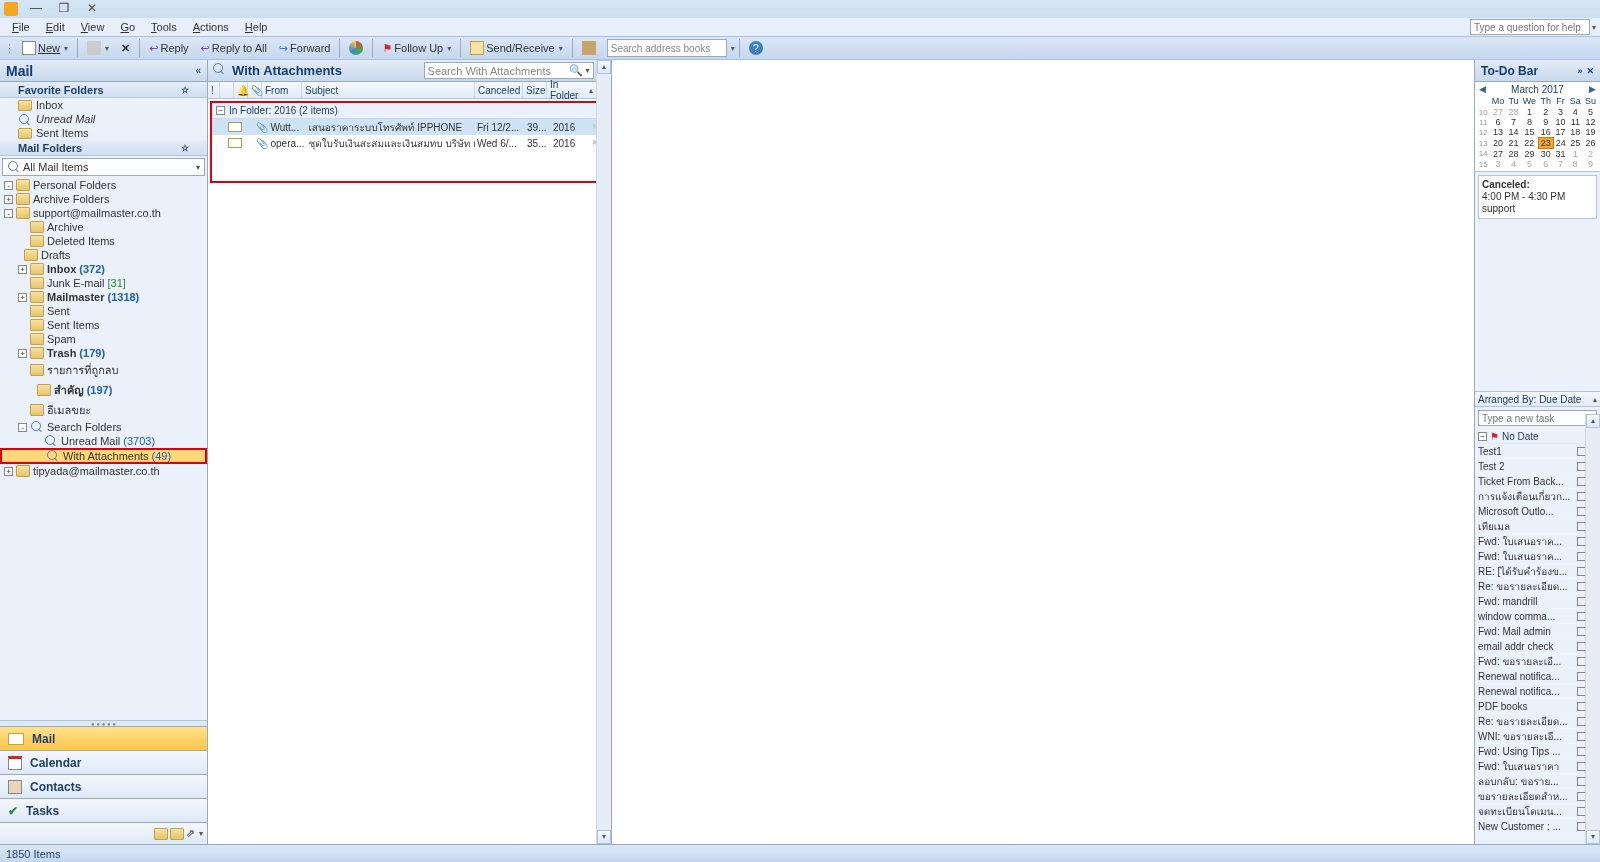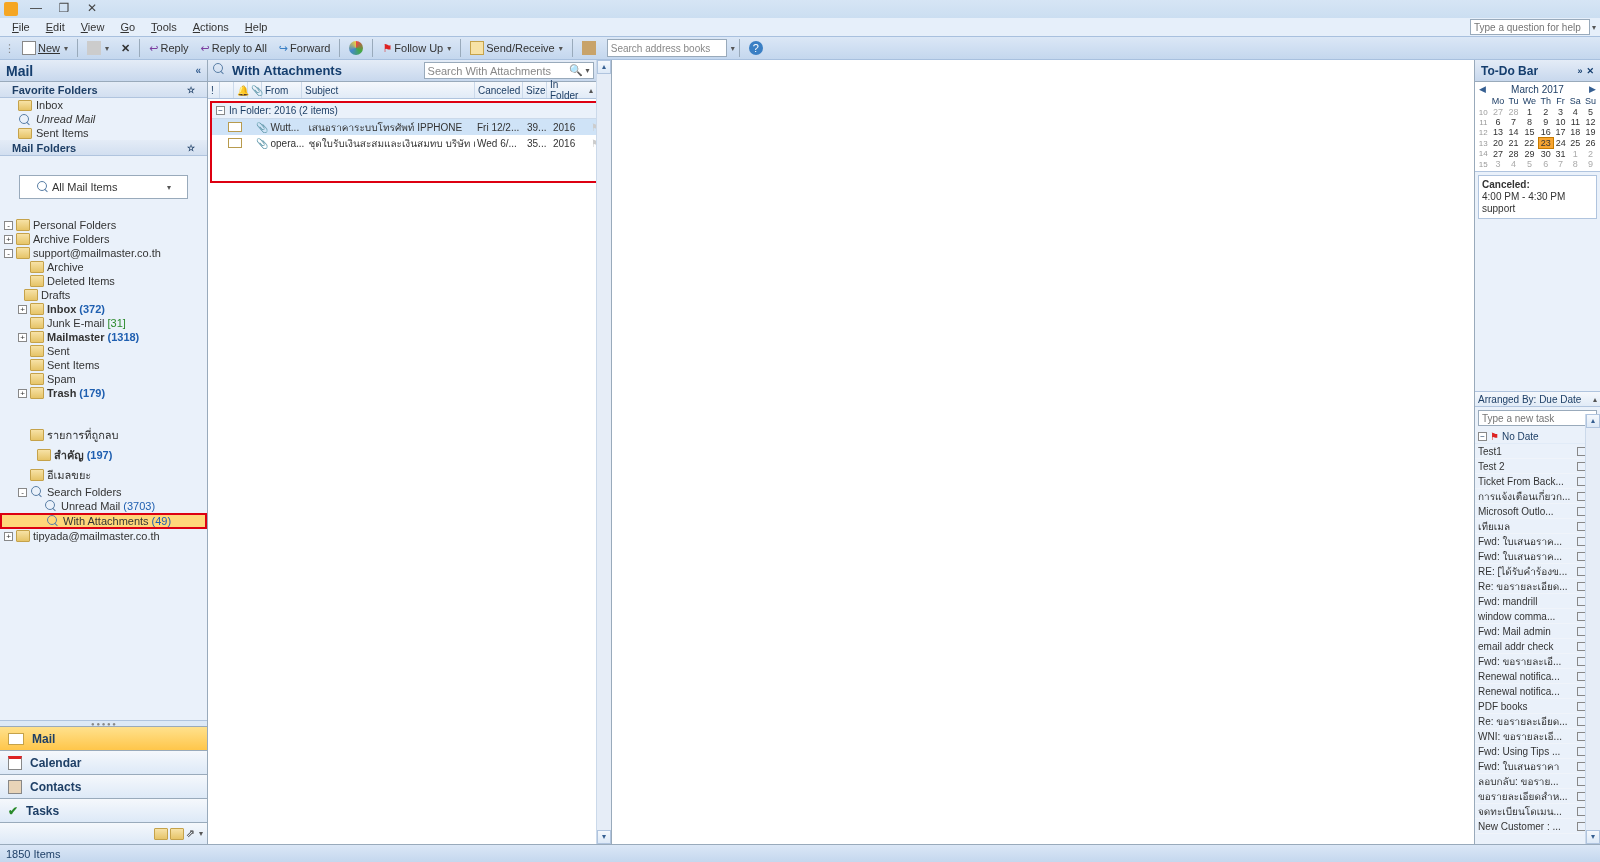--- a/index.html
+++ b/index.html
@@ -16,36 +16,36 @@
 .toolbar { height: 24px; background: linear-gradient(#dbe7f6,#c4d7ee); border-top: 1px solid #a8c0de; border-bottom: 1px solid #a8c0de; display: flex; align-items: center; padding: 0 4px; gap: 2px; }
 .tbtn { display: inline-flex; align-items: center; height: 20px; padding: 0 4px; border: 1px solid transparent; gap: 2px; }
 .tbtn .ic { width: 14px; height: 14px; display: inline-block; }
 .sep { width: 1px; height: 18px; background: #9ab; margin: 0 2px; }
 .dd { font-size: 8px; color: #555; margin-left: 2px; }
 .searchbox { width: 120px; height: 18px; border: 1px solid #9ab; background: #fff; margin-left: 4px; display: flex; align-items: center; padding: 0 3px; color: #888; font-size: 10px; }
 .main { display: flex; height: calc(862px - 18px - 18px - 24px - 18px); }
 .navpane { width: 208px; background: #eaf1fa; border-right: 1px solid #9ab; display: flex; flex-direction: column; }
 .navhdr { height: 22px; background: linear-gradient(#e4ecf7,#c8d8ed); border-bottom: 1px solid #9ab; display: flex; align-items: center; padding: 0 6px; font-weight: bold; color: #153e6e; font-size: 14px; }
 .navhdr .chev { margin-left: auto; font-size: 10px; color: #365f91; }
-.subhdr { height: 16px; background: linear-gradient(#e4ecf7,#d2dff0); border-bottom: 1px solid #b0c4de; display: flex; align-items: center; padding: 0 12px; font-weight: bold; color: #1e3f66; font-size: 11px; }
+.subhdr { height: 16px; background: linear-gradient(#e4ecf7,#d2dff0); border-bottom: 1px solid #b0c4de; display: flex; align-items: center; padding: 0 18px; font-weight: bold; color: #1e3f66; font-size: 11px; }
 .subhdr .chev { margin-left: auto; font-size: 9px; }
 .favlist, .tree { overflow: auto; }
 .favlist .item { display: flex; align-items: center; padding: 1px 4px 1px 18px; gap: 4px; }
 .tree .row { display: flex; align-items: center; padding: 1px 0 1px 4px; gap: 3px; }
 .tree .row .exp { width: 9px; height: 9px; border: 1px solid #888; background: #fff; font-size: 8px; line-height: 7px; text-align: center; color: #333; }
 .tree .row .noexp { width: 9px; }
 .tree .row .ic { width: 14px; height: 12px; display: inline-block; }
 .tree .row.sel { background: #ffd77a; border: 2px solid #d01; padding: 0 0 0 2px; }
 .fldr { background: linear-gradient(#f7e2a6,#e6c468); border: 1px solid #c5a24a; border-radius: 1px; }
 .mag { position: relative; }
 .mag::before { content: ""; position: absolute; width: 8px; height: 8px; border: 1px solid #5a7fa6; border-radius: 50%; left: 1px; top: 0; }
 .mag::after { content: ""; position: absolute; width: 4px; height: 1px; background: #5a7fa6; transform: rotate(45deg); left: 8px; top: 9px; }
 .bluecnt { color: #1f5fb0; }
 .greencnt { color: #2a8a2a; }
-.allmail { height: 24px; border: 1px solid #9ab; background: #fff; margin: 19px; display: flex; align-items: center; padding: 0 16px; }
+.allmail { height: 18px; border: 1px solid #9ab; background: #fff; margin: 2px; display: flex; align-items: center; padding: 0 4px; }
 .navbtns { margin-top: auto; }
 .navbtns .bigbtn { height: 24px; background: linear-gradient(#f5f8fc,#dde9f7); border-top: 1px solid #9ab; display: flex; align-items: center; padding: 0 8px; gap: 8px; font-weight: bold; color: #1e3f66; font-size: 12px; }
 .navbtns .bigbtn.active { background: linear-gradient(#ffe18d,#ffc64a); }
 .navbtns .strip { height: 22px; background: linear-gradient(#f5f8fc,#dde9f7); border-top: 1px solid #9ab; display: flex; align-items: center; justify-content: flex-end; padding: 0 4px; gap: 2px; }
 .listpane { width: 404px; background: #fff; border-right: 1px solid #9ab; display: flex; flex-direction: column; position: relative; }
 .listhdr { height: 22px; background: linear-gradient(#e4ecf7,#c8d8ed); border-bottom: 1px solid #9ab; display: flex; align-items: center; padding: 0 4px; }
 .listhdr .mag2 { width: 16px; height: 16px; margin-right: 4px; }
 .listhdr .title { font-weight: bold; color: #153e6e; font-size: 13px; flex: 1; }
 .listhdr .sbox { width: 170px; height: 17px; border: 1px solid #9ab; background: #fff; display: flex; align-items: center; padding: 0 3px; color: #888; }
 .colhdr { height: 17px; background: linear-gradient(#f5f8fc,#e1ebf7); border-bottom: 1px solid #b0c4de; display: flex; align-items: center; font-size: 10px; color: #1e3f66; }
@@ -263,21 +263,21 @@
           <span class="noexp"></span>
           <span class="ic fldr"></span>
           <span>Spam</span>
         </div>
         <div class="row" style="padding-left: 18px;">
           <span class="exp">+</span>
           <span class="ic fldr"></span>
           <span style="font-weight: bold;">Trash</span>
           <span class="bluecnt" style="font-weight: bold;"> (179)</span>
         </div>
-        <div class="row" style="padding-left: 18px; margin-top: 25px;">
+        <div class="row" style="padding-left: 18px;">
           <span class="noexp"></span>
           <span class="ic fldr"></span>
           <span>รายการที่ถูกลบ</span>
         </div>
         <div class="row" style="padding-left: 25px;">
           <span class="noexp"></span>
           <span class="ic fldr"></span>
           <span style="font-weight: bold;">สำคัญ</span>
           <span class="bluecnt" style="font-weight: bold;"> (197)</span>
         </div>

